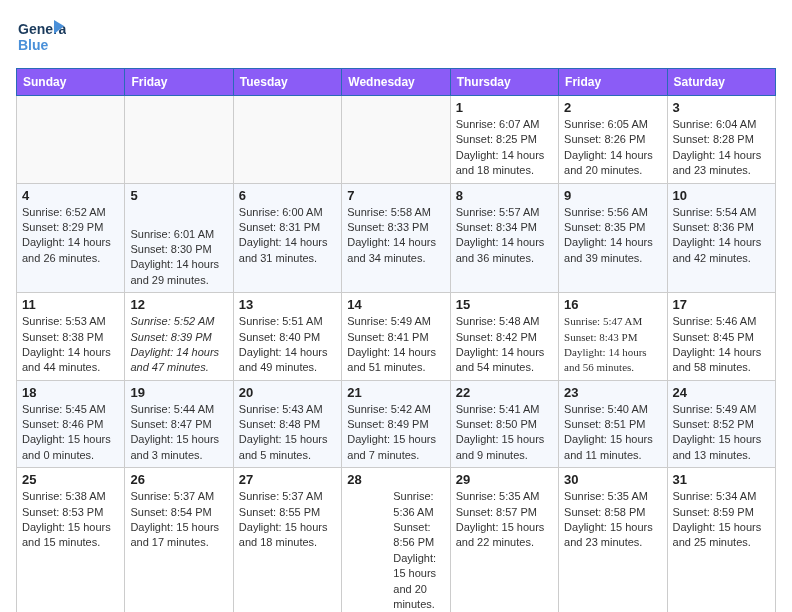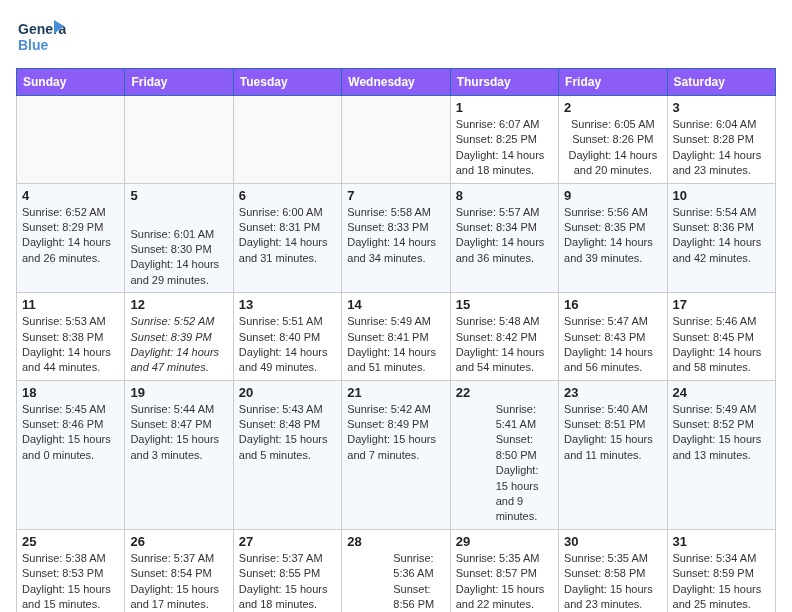--- a/index.html
+++ b/index.html
@@ -111,21 +111,21 @@
         <td class="empty-cell"></td>
         <td>
           <span class="day-number">1</span>
           <div class="day-info" style="white-space: pre-line;">Sunrise: 6:07 AM
 Sunset: 8:25 PM
 Daylight: 14 hours
 and 18 minutes.</div>
         </td>
         <td>
           <span class="day-number">2</span>
-          <div class="day-info" style="white-space: pre-line; text-align: center;">Sunrise: 6:05 AM
+          <div class="day-info" style="white-space: pre-line;">Sunrise: 6:05 AM
 Sunset: 8:26 PM
 Daylight: 14 hours
 and 20 minutes.</div>
         </td>
         <td>
           <span class="day-number">3</span>
           <div class="day-info" style="white-space: pre-line;">Sunrise: 6:04 AM
 Sunset: 8:28 PM
 Daylight: 14 hours
 and 23 minutes.</div>
@@ -213,21 +213,21 @@
         </td>
         <td>
           <span class="day-number">15</span>
           <div class="day-info" style="white-space: pre-line;">Sunrise: 5:48 AM
 Sunset: 8:42 PM
 Daylight: 14 hours
 and 54 minutes.</div>
         </td>
         <td>
           <span class="day-number">16</span>
-          <div class="day-info" style="white-space: pre-line;">Sunrise: 5:47 AM
+          <div class="day-info" style="white-space: pre-line; font-family: Liberation Serif, serif;">Sunrise: 5:47 AM
 Sunset: 8:43 PM
 Daylight: 14 hours
 and 56 minutes.</div>
         </td>
         <td>
           <span class="day-number">17</span>
           <div class="day-info" style="white-space: pre-line;">Sunrise: 5:46 AM
 Sunset: 8:45 PM
 Daylight: 14 hours
 and 58 minutes.</div>
@@ -257,21 +257,21 @@
         </td>
         <td>
           <span class="day-number">21</span>
           <div class="day-info" style="white-space: pre-line;">Sunrise: 5:42 AM
 Sunset: 8:49 PM
 Daylight: 15 hours
 and 7 minutes.</div>
         </td>
         <td>
           <span class="day-number">22</span>
-          <div class="day-info" style="white-space: pre-line; margin-left: 40px;">Sunrise: 5:41 AM
+          <div class="day-info" style="white-space: pre-line;">Sunrise: 5:41 AM
 Sunset: 8:50 PM
 Daylight: 15 hours
 and 9 minutes.</div>
         </td>
         <td>
           <span class="day-number">23</span>
           <div class="day-info" style="white-space: pre-line;">Sunrise: 5:40 AM
 Sunset: 8:51 PM
 Daylight: 15 hours
 and 11 minutes.</div>

